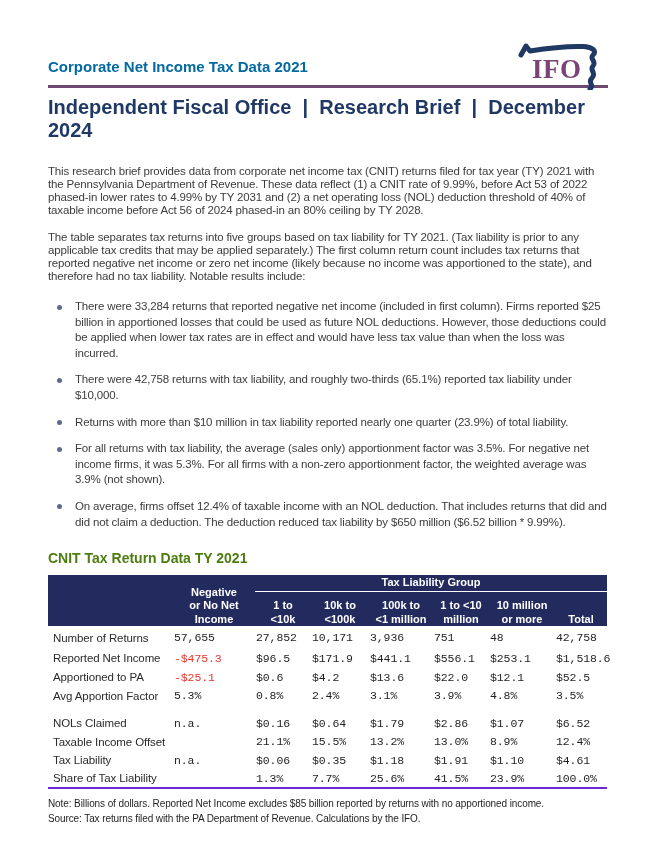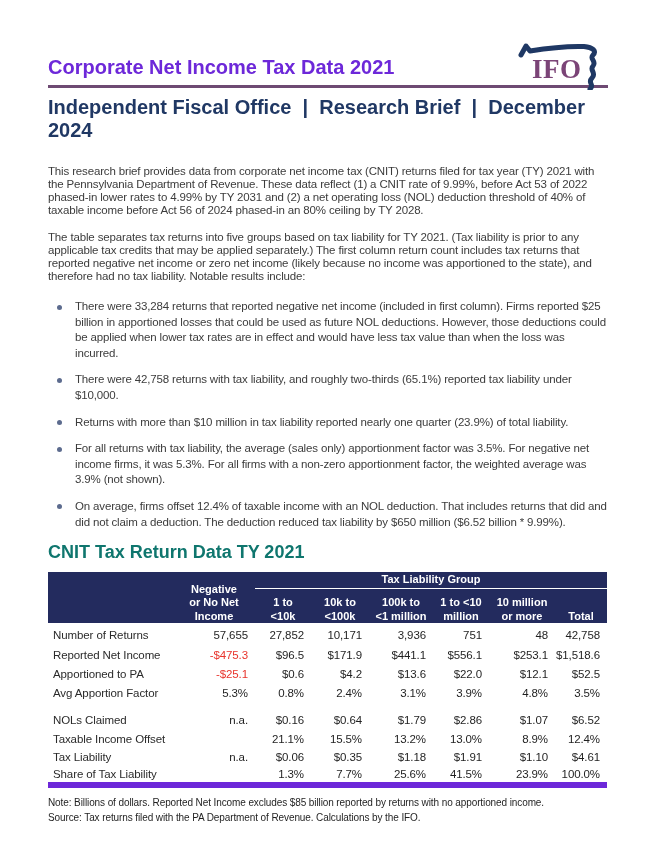--- a/index.html
+++ b/index.html
@@ -6,21 +6,21 @@
   .page {
     width: 656px; height: 854px; margin: 0 auto; background:#ffffff;
     font-family: "Liberation Sans", sans-serif; color:#3c3c3c;
     position: relative; overflow: hidden; box-sizing: border-box;
   }
   .content { padding: 0 48px; }
 
   
   .masthead { position: relative; padding-top: 54px; }
   .doc-title {
-    font-size: 20px; font-weight: bold; color:#6d28d9; letter-spacing: 0;
+    font-size: 15px; font-weight: bold; color:#0369a1; letter-spacing: 0;
     line-height: 26px;
   }
   .logo { position: absolute; top: 40px; right: 0; width: 92px; height: 50px; }
   .purple-rule { height: 3px; background:#6e4a73; margin-top: 5px; }
   .subtitle {
     margin-top: 8px; font-size: 20px; font-weight: bold; color:#203864;
     white-space: pre-wrap;
   }
 
   
@@ -30,39 +30,39 @@
   ul.bullets li {
     position: relative; padding-left: 27px; margin-bottom: 11px;
     font-size: 11.5px; line-height: 15.6px; letter-spacing:-0.15px; color:#3c3c3c;
   }
   ul.bullets li::before {
     content:""; position:absolute; left: 9px; top: 5.5px;
     width: 5px; height: 5px; border-radius: 50%; background:#5c6b8e;
   }
 
   
-  .table-title { margin-top: 12px; font-size: 18px; font-weight: bold; color:#0f766e; }
+  .table-title { margin-top: 20px; font-size: 14px; font-weight: bold; color:#4d7c0f; }
   table.cnit {
     margin-top: 9px; width: 559px; border-collapse: collapse; table-layout: fixed;
-    border-bottom: 6px solid #6d28d9;
+    border-bottom: 2px solid #6d28d9;
   }
   table.cnit thead th {
     background:#232b5e; color:#ffffff; font-weight: bold; font-size: 11px;
     text-align: center; white-space: pre-line; line-height: 13.5px; padding: 0;
   }
   th.group-span { vertical-align: middle; padding: 4px 2px 4px 2px; border-bottom: 1.4px solid #ffffff; height: 16px; }
   th.neg-col, tr.subheads th { vertical-align: bottom; padding-bottom: 8px; }
   tr.subheads th { height: 34px; }
   table.cnit tbody { font-size: 11.5px; color:#1f1f1f; }
   table.cnit tbody tr.data-row { height: 18.6px; margin-left: 40px; }
   table.cnit tbody th.rowlabel {
     text-align: left; font-weight: normal; color:#2b2b2b; padding: 0 0 0 5px;
     font-size: 11.5px; letter-spacing:-0.1px; white-space: nowrap;
   }
-  table.cnit tbody td { text-align: right; padding-right: 7px; letter-spacing:-0.1px; }
+  table.cnit tbody td { padding-right: 7px; letter-spacing:-0.1px;font-family:Liberation Mono, monospace; }
   table.cnit tbody td.neg { color:#e8342c; }
   tr.spacer { height: 9px; }
   .tbl-notes { margin-top: 7px; font-size: 10px; line-height: 15px; color:#1f1f1f; letter-spacing:-0.1px; }
   .tbl-notes div { margin: 0; }
 </style>
 </head>
 <body>
 
 <div class="page">
   <div class="content">

